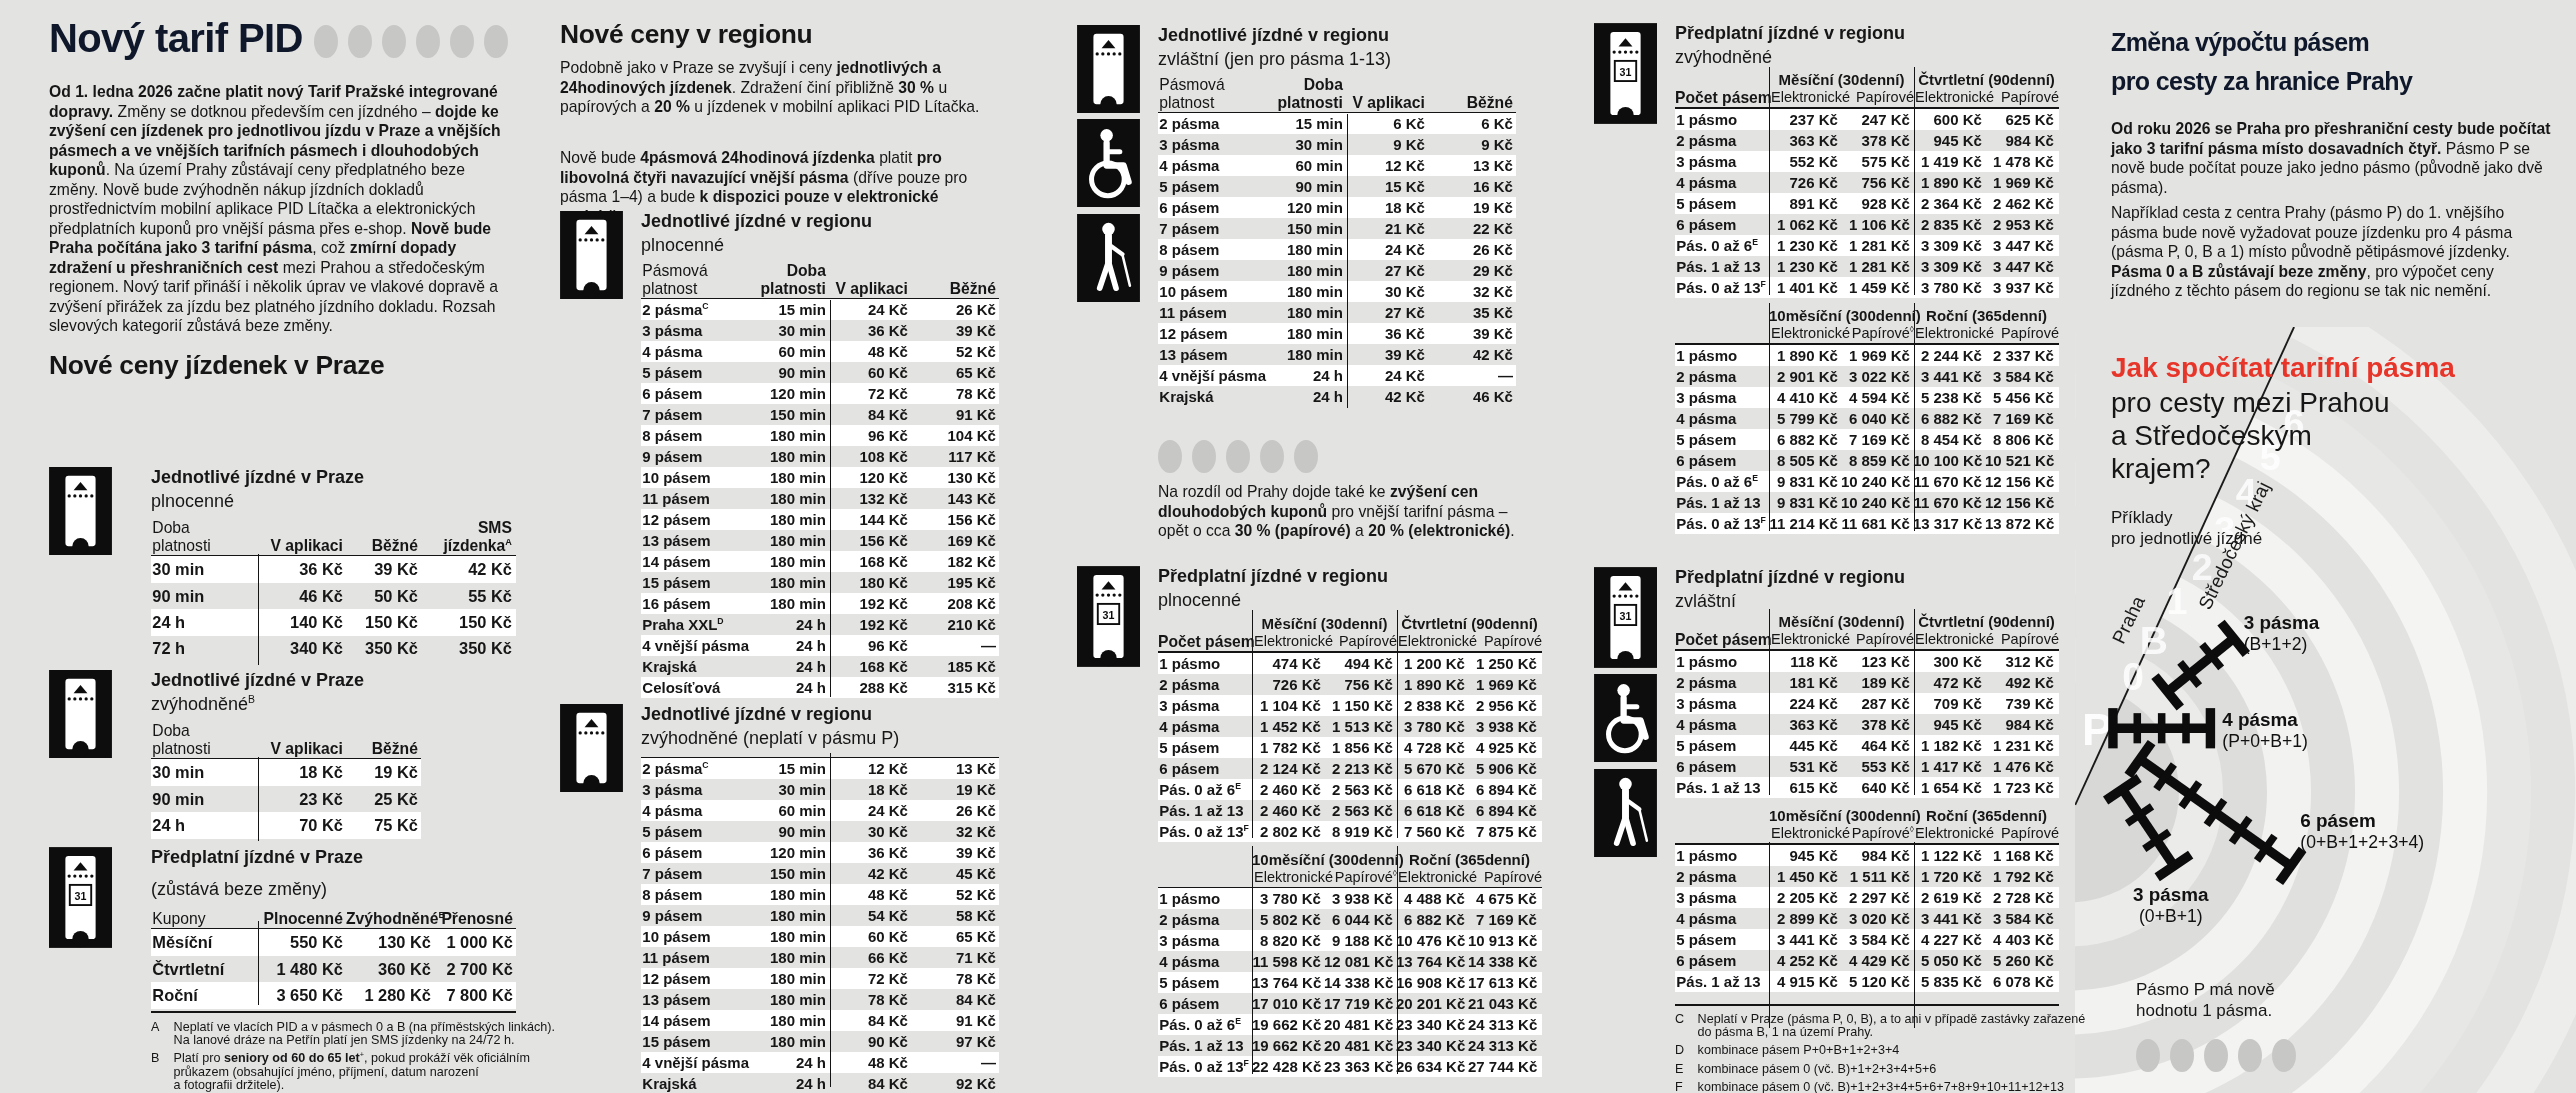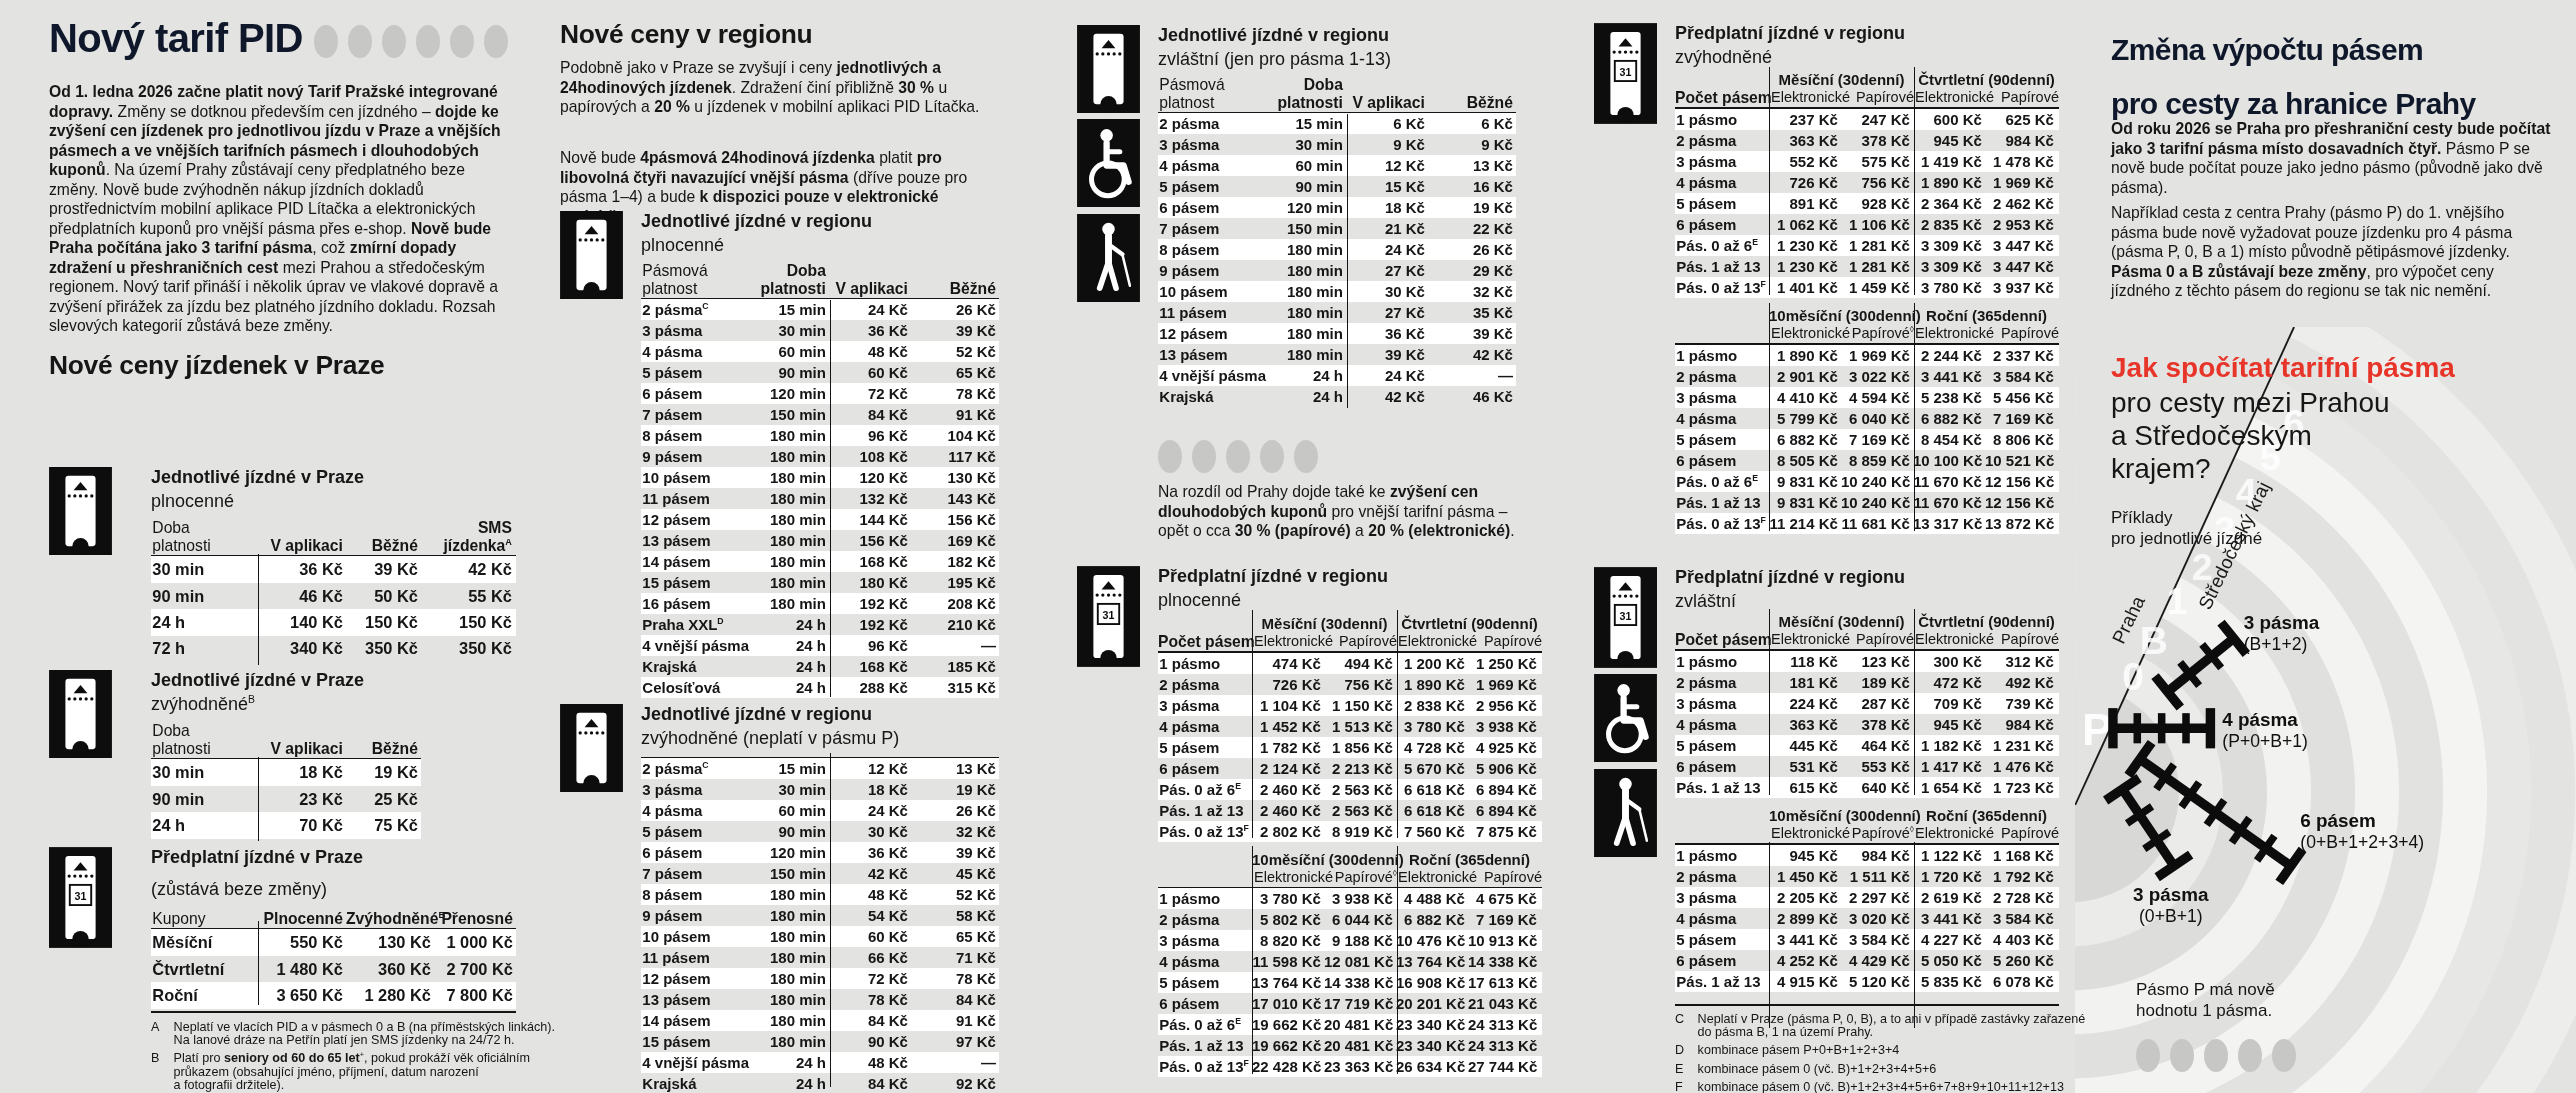--- a/index.html
+++ b/index.html
@@ -4,21 +4,21 @@
 <style>
   html,body{margin:0;padding:0;background:#b9b9b8}
   #page{position:relative;width:2576px;height:1093px;background:#e3e3e2;overflow:hidden;
         font-family:"Liberation Sans",sans-serif;color:#161616;}
   .abs{position:absolute}
   sup{font-size:58%;vertical-align:super;line-height:0}
   b{font-weight:bold}
 
   .t-red{font-weight:bold;color:#0f172a;letter-spacing:-0.6px}
   .t1{font-size:40px}
-  .t5{font-size:30px;line-height:54px;white-space:pre-line}
+  .t5{font-size:25px;line-height:39px;white-space:pre-line}
   .h2{font-size:26.4px;font-weight:bold;letter-spacing:-0.3px}
   .h2r{font-size:28px;font-weight:bold;color:#e8352a}
   .h2b{font-size:28px;font-weight:normal;line-height:33px;white-space:pre-line}
   .para{font-size:15.7px;line-height:19.5px;white-space:pre-line}
 
   .tbl{position:absolute}
   .tt{font-size:18px;font-weight:bold;white-space:nowrap}
   .ts{font-size:18px;white-space:nowrap}
   .hd{display:grid;align-items:end;font-weight:bold;font-size:15.7px;line-height:18px}
   .hd .c{white-space:pre-line}

